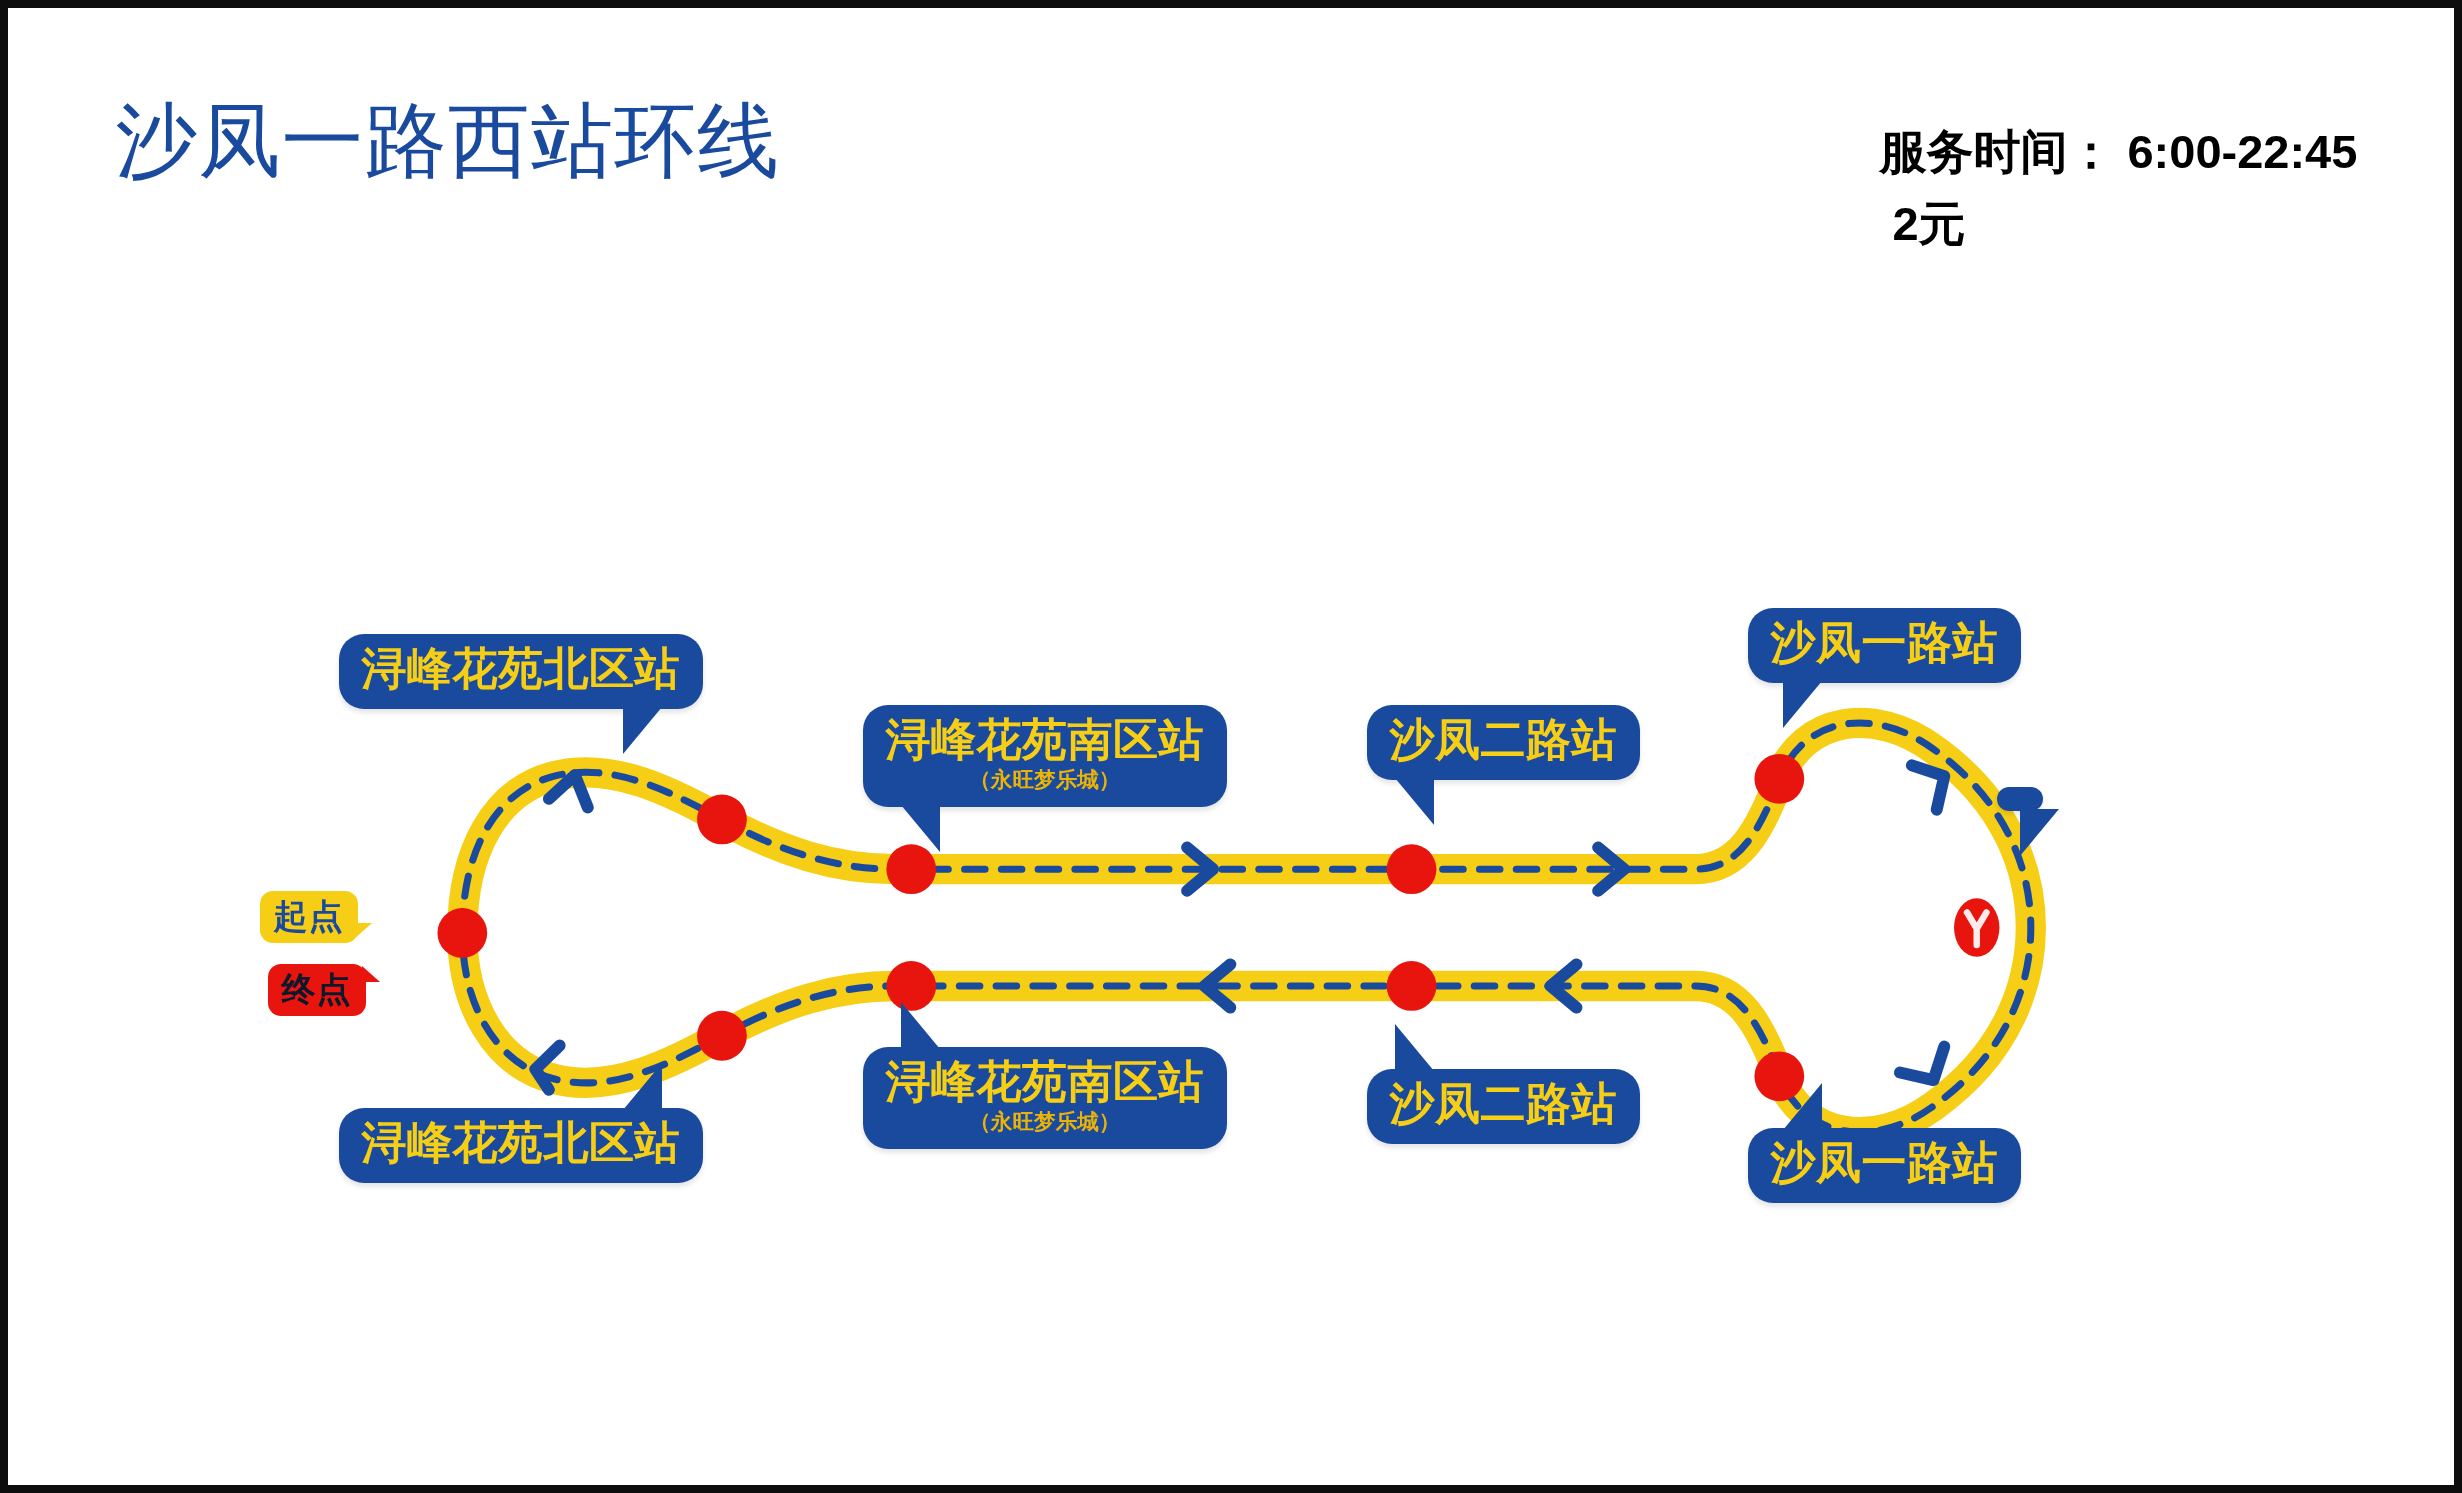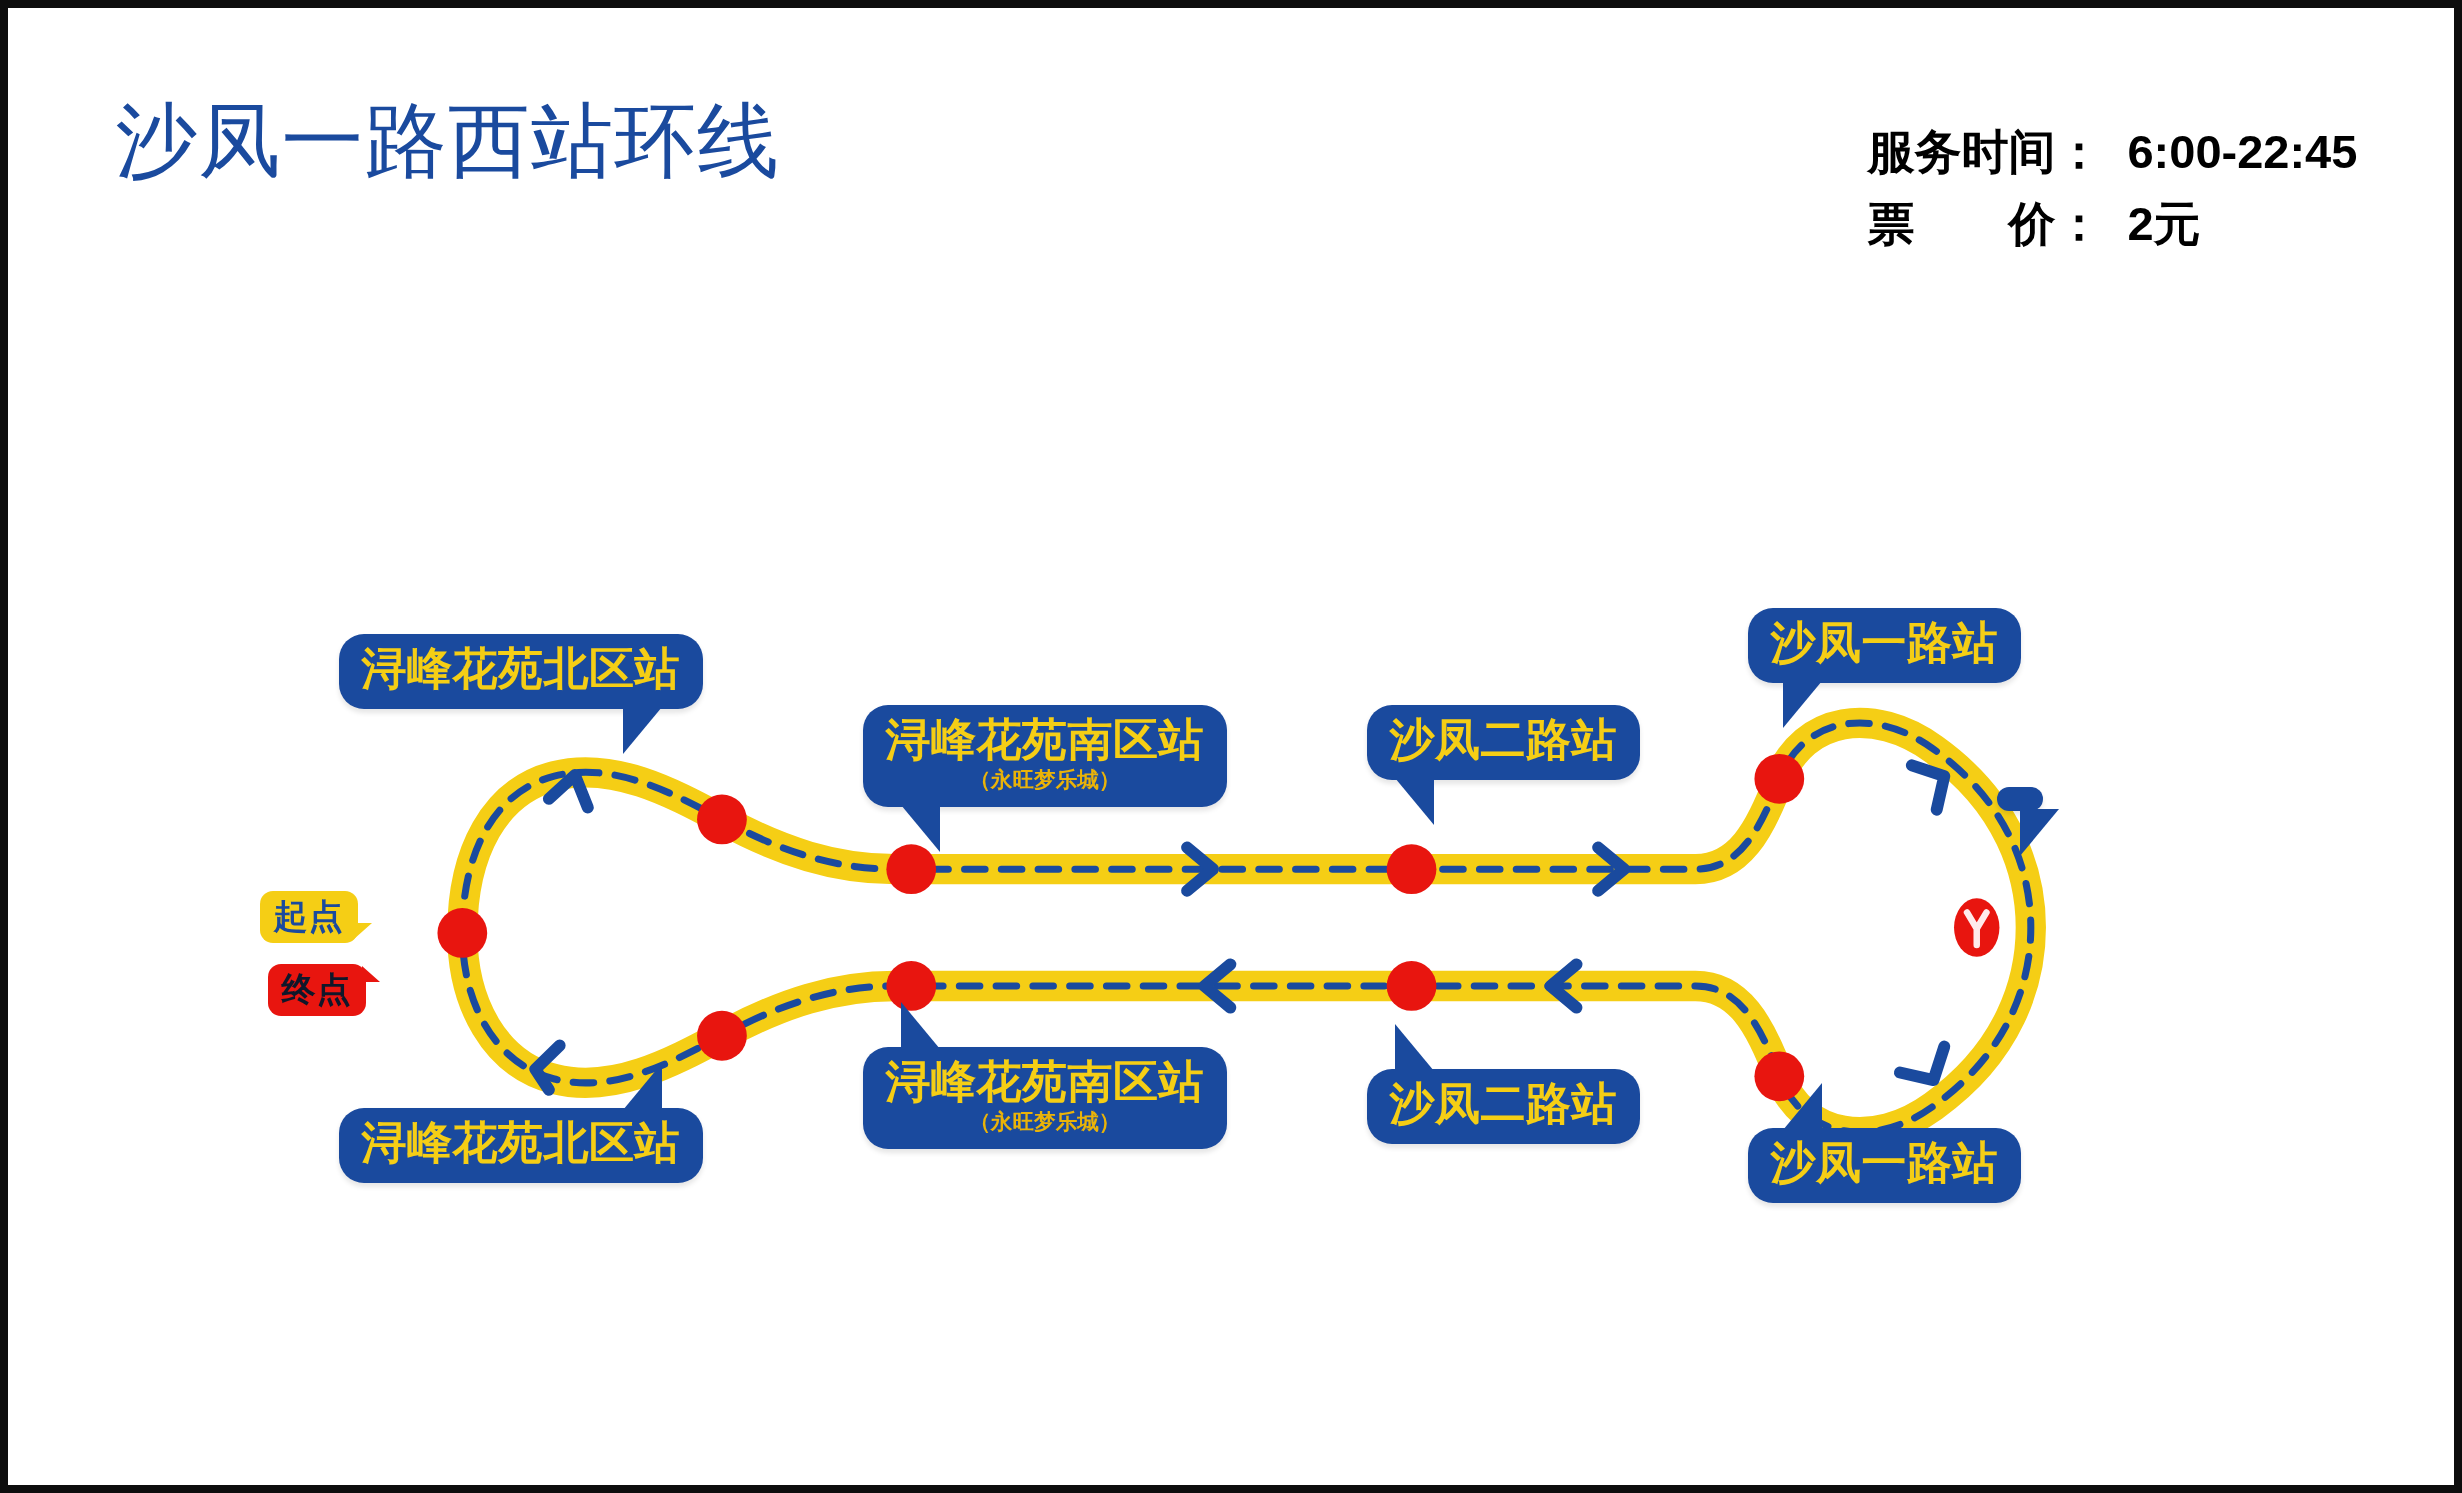--- a/index.html
+++ b/index.html
@@ -59,21 +59,21 @@
   }
   .service-row{
     display:flex;
     align-items:baseline;
     font-size:47px;
     font-weight:bold;
     white-space:nowrap;
     line-height:1.55;
   }
   .service-label{display:inline-block;}
-  .service-value{margin-left:25px;}
+  .service-value{margin-left:13px;}
 
   
   #map-area{
     position:absolute;
     left:0; top:0;
     width:2462px;
     height:1493px;
     pointer-events:none;
   }
   #map-svg{position:absolute;left:0;top:0;}
@@ -161,21 +161,20 @@
     <div id="header-block">
       <div id="route-subtitle">沙凤一路西站环线</div>
     </div>
 
     <div id="service-block">
       <div class="service-row">
         <span class="service-label">服务时间：</span>
         <span class="service-value">6:00-22:45</span>
       </div>
       <div class="service-row">
-        <span class="service-label">票　　价：</span>
         <span class="service-value">2元</span>
       </div>
     </div>
 
     <div id="map-area">
       <svg id="map-svg" width="2462" height="1493" viewBox="0 0 4552 2760" xmlns="http://www.w3.org/2000/svg">
         <defs>
 
           <path id="loopPath" fill="none" d="
             M 840 1710

